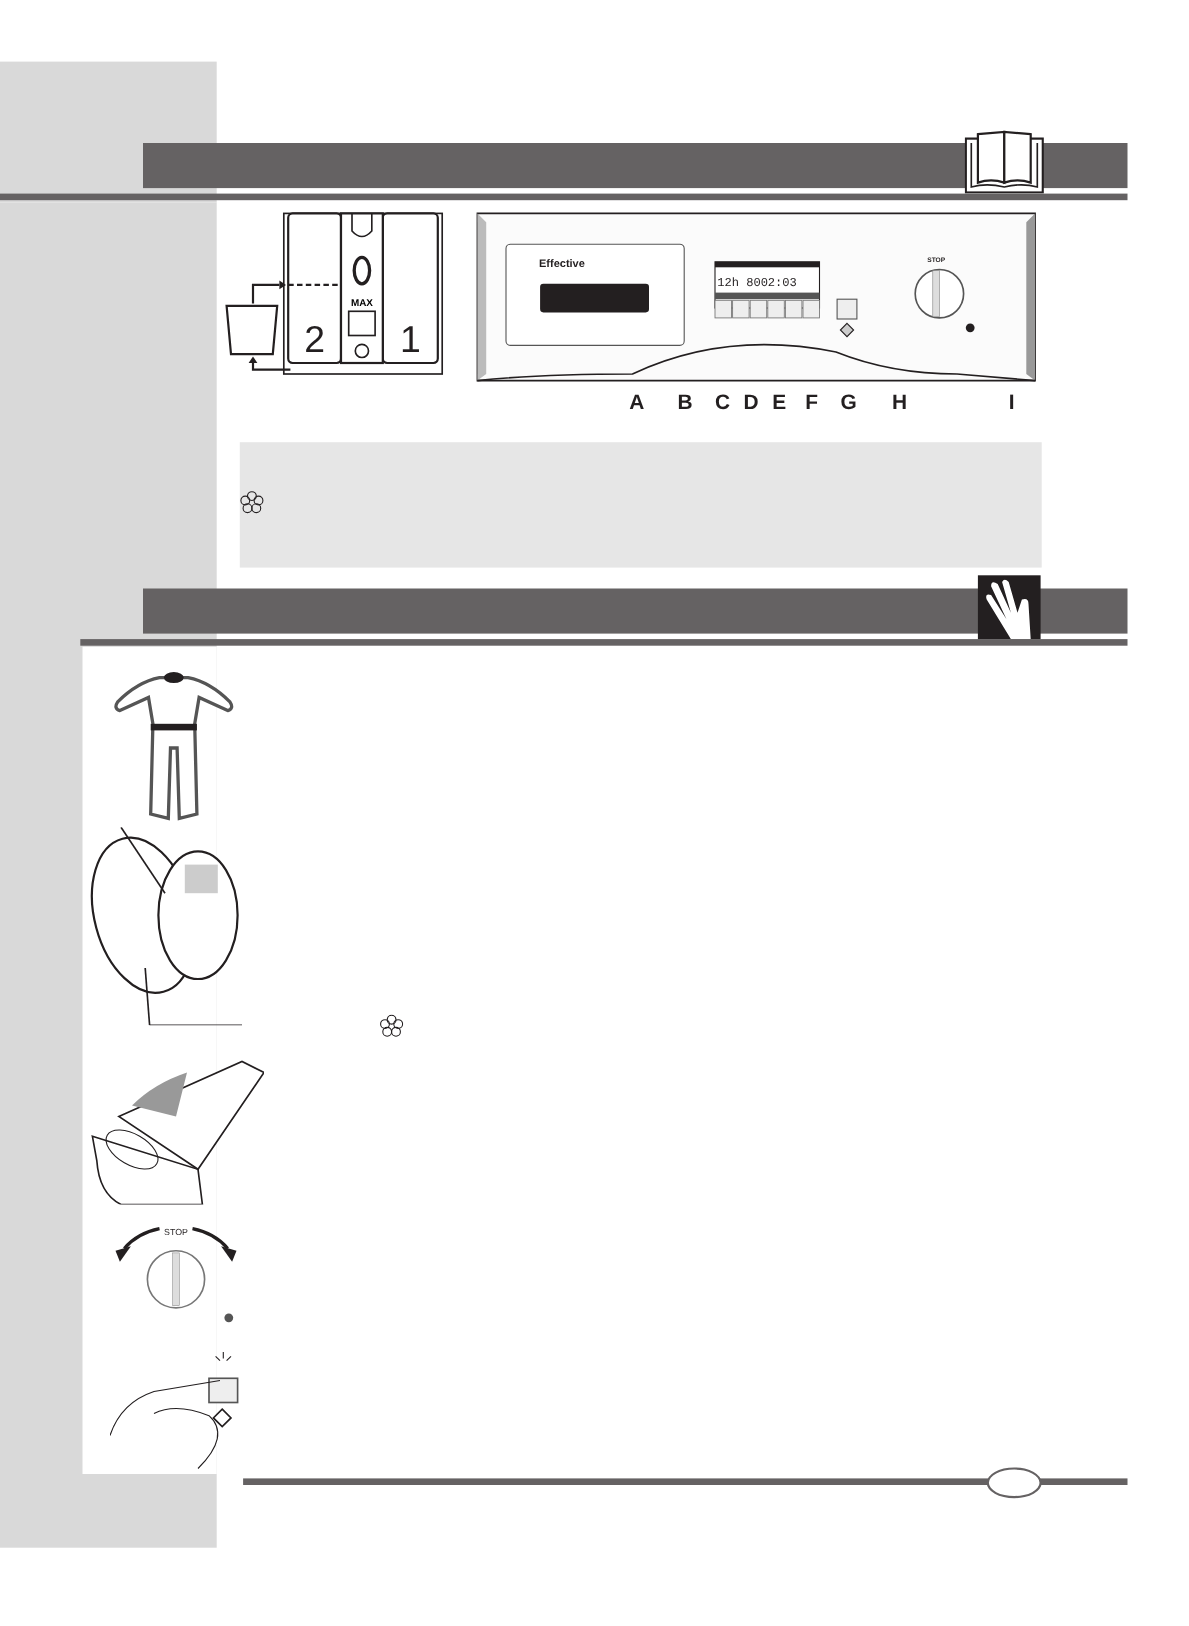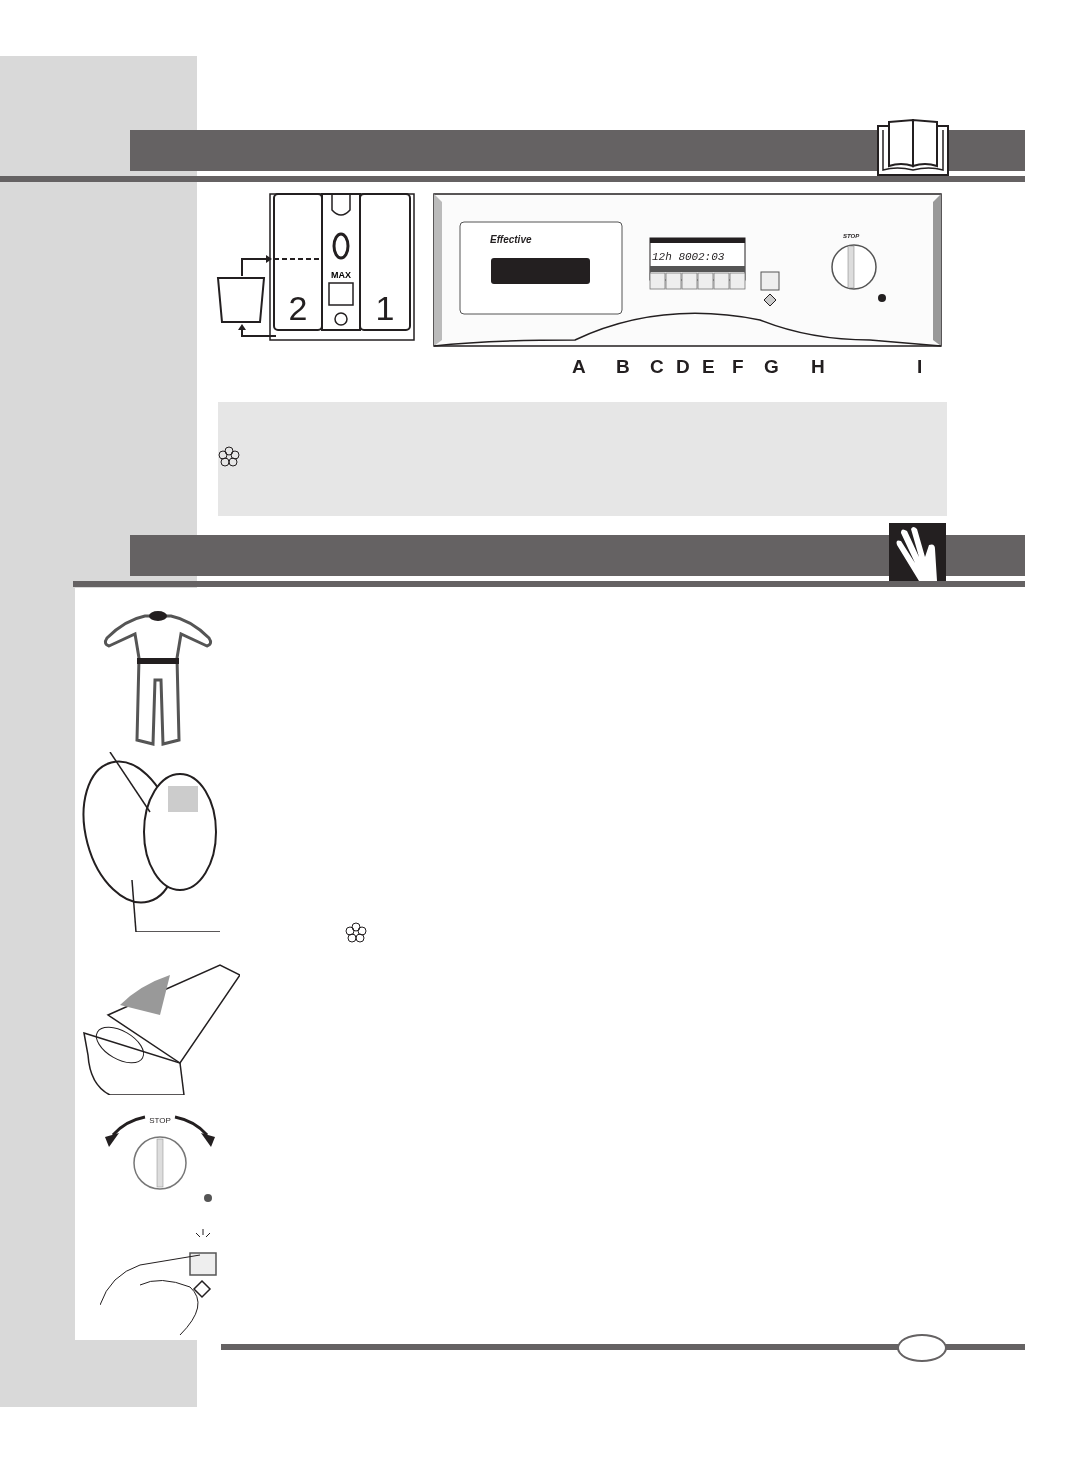--- a/index.html
+++ b/index.html
@@ -44,21 +44,21 @@
 
 <div class="abs" style="left:877px; top:118px; width:72px; height:58px;">
   <svg width="72" height="58" viewBox="0 0 72 58">
     <rect x="1" y="8" width="70" height="49" fill="#fff" stroke="#231f20" stroke-width="2"></rect>
     <path d="M12 4 L36 2 L36 48 Q24 44 12 48 Z" fill="#fff" stroke="#231f20" stroke-width="2"></path>
     <path d="M60 4 L36 2 L36 48 Q48 44 60 48 Z" fill="#fff" stroke="#231f20" stroke-width="2"></path>
     <path d="M6 12 L6 52 Q20 48 36 52 Q52 48 66 52 L66 12" fill="none" stroke="#231f20" stroke-width="1.5"></path>
   </svg>
 </div>
 
-<div class="abs" style="left:204px; top:190px; width:230px; height:155px;">
+<div class="abs" style="left:192px; top:190px; width:230px; height:155px;">
   <svg width="230" height="155" viewBox="0 0 230 155">
     <rect x="66" y="4" width="144" height="146" fill="#fff" stroke="#231f20" stroke-width="1.5"></rect>
     <rect x="70" y="4" width="48" height="136" rx="4" fill="#fff" stroke="#231f20" stroke-width="2"></rect>
     <rect x="156" y="4" width="50" height="136" rx="4" fill="#fff" stroke="#231f20" stroke-width="2"></rect>
     <rect x="118" y="4" width="38" height="136" fill="#fff" stroke="#231f20" stroke-width="2"></rect>
     <path d="M128 4 L128 20 Q137 30 146 20 L146 4" fill="none" stroke="#231f20" stroke-width="1.5"></path>
     <ellipse cx="137" cy="56" rx="7" ry="12" fill="#fff" stroke="#231f20" stroke-width="3"></ellipse>
     <line x1="70" y1="69" x2="118" y2="69" stroke="#231f20" stroke-width="2" stroke-dasharray="5,3"></line>
     <text x="137" y="88" text-anchor="middle" font-size="9" font-weight="bold" font-family="Liberation Sans, sans-serif">MAX</text>
     <rect x="125" y="93" width="24" height="22" fill="#fff" stroke="#231f20" stroke-width="1.5"></rect>
@@ -66,21 +66,21 @@
     <text x="94" y="130" text-anchor="middle" font-size="34" font-family="Liberation Sans, sans-serif" fill="#231f20">2</text>
     <text x="181" y="130" text-anchor="middle" font-size="34" font-family="Liberation Sans, sans-serif" fill="#231f20">1</text>
     <path d="M14 88 L60 88 L56 132 L18 132 Z" fill="#fff" stroke="#231f20" stroke-width="2"></path>
     <path d="M38 86 L38 69 L62 69" fill="none" stroke="#231f20" stroke-width="2"></path>
     <polygon points="62,65 68,69 62,73" fill="#231f20"></polygon>
     <path d="M38 136 L38 146 L72 146" fill="none" stroke="#231f20" stroke-width="2"></path>
     <polygon points="34,140 38,134 42,140" fill="#231f20"></polygon>
   </svg>
 </div>
 
-<div class="abs" style="left:430px; top:190px; width:515px; height:160px;font-style:italic;">
+<div class="abs" style="left:430px; top:190px; width:515px; height:160px;">
   <svg width="515" height="160" viewBox="0 0 515 160">
     <path d="M4 4 L511 4 L511 156 L4 156 Z" fill="#fbfbfb" stroke="#231f20" stroke-width="1.5"></path>
     <path d="M4 4 L12 12 L12 150 L4 156" fill="#bbb"></path>
     <path d="M511 4 L503 12 L503 150 L511 156" fill="#999"></path>
     <rect x="30" y="32" width="162" height="92" rx="4" fill="#fff" stroke="#555" stroke-width="1"></rect>
     <text x="60" y="53" font-size="10" font-weight="bold" font-family="Liberation Sans, sans-serif" fill="#231f20">Effective</text>
     <rect x="61" y="68" width="99" height="26" rx="3" fill="#231f20"></rect>
     <rect x="220" y="48" width="95" height="42" fill="#fff" stroke="#231f20" stroke-width="1"></rect>
     <rect x="220" y="48" width="95" height="5" fill="#231f20"></rect>
     <text x="222" y="70" font-size="11" font-family="Liberation Mono, monospace" fill="#231f20">12h 800</text>

